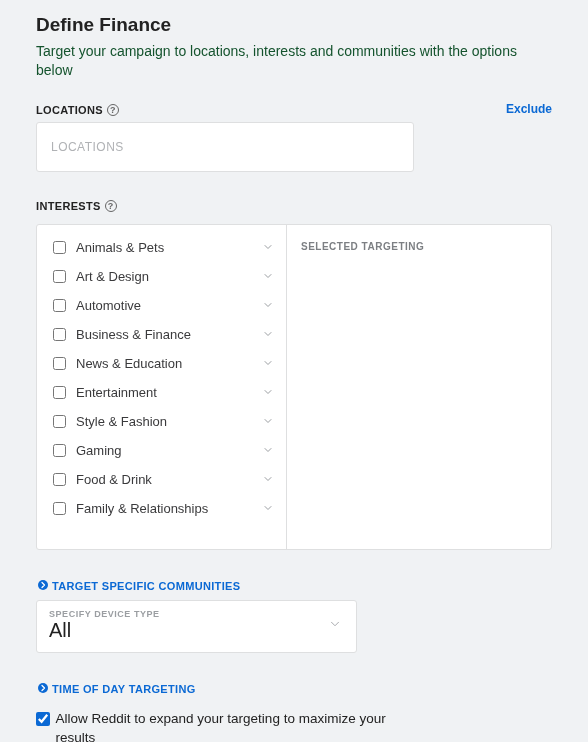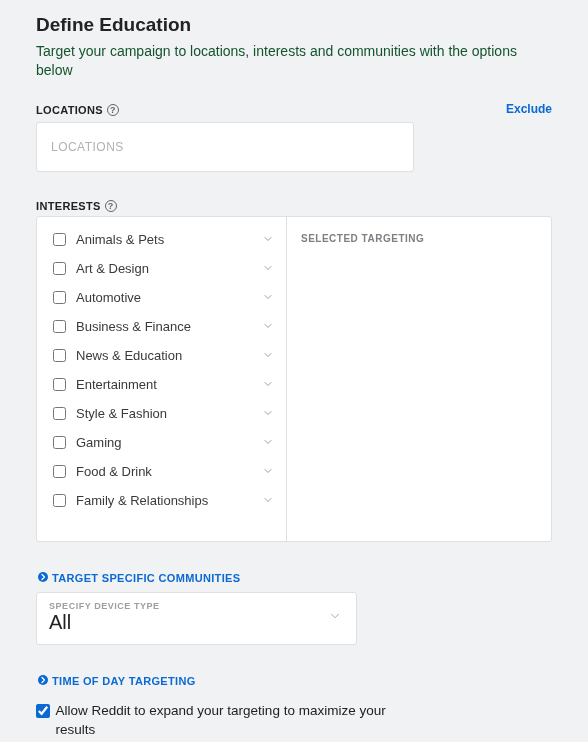--- a/index.html
+++ b/index.html
@@ -71,21 +71,21 @@
     font-size:12px;
   }
   .interests-block { margin-top: 28px; }
   .interests-panel {
     display:flex;
     border:1px solid #dedfe0;
     border-radius:3px;
     background:#fff;
     height: 326px;
     overflow:hidden;
-    margin-top:4px;
+    margin-top:12px;
   }
   .interests-left {
     width:250px;
     border-right:1px solid #dedfe0;
     overflow-y:auto;
     padding:8px 0;
   }
   .interests-right {
     flex:1;
     padding:16px 14px;
@@ -176,21 +176,21 @@
     accent-color:#0b69d4;
   }
   
   .interests-left::-webkit-scrollbar{width:0px;}
 </style>
 </head>
 <body>
 
 
 
-<h1 class="page-title">Define Education</h1>
+<h1 class="page-title">Define Finance</h1>
 <p class="page-sub">Target your campaign to locations, interests and communities with the options below</p>
 
 
 <div class="section-label-row">
   <div class="section-label">
     <span>LOCATIONS</span>
     <span class="help-icon">?</span>
   </div>
   <span class="link-blue">Exclude</span>
 </div>

